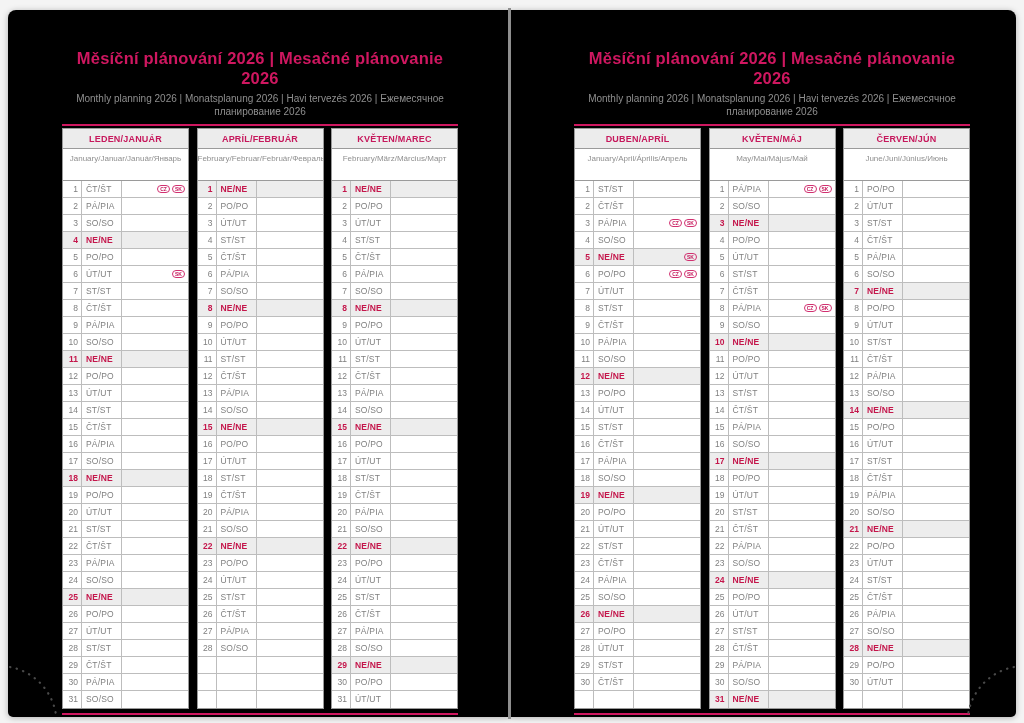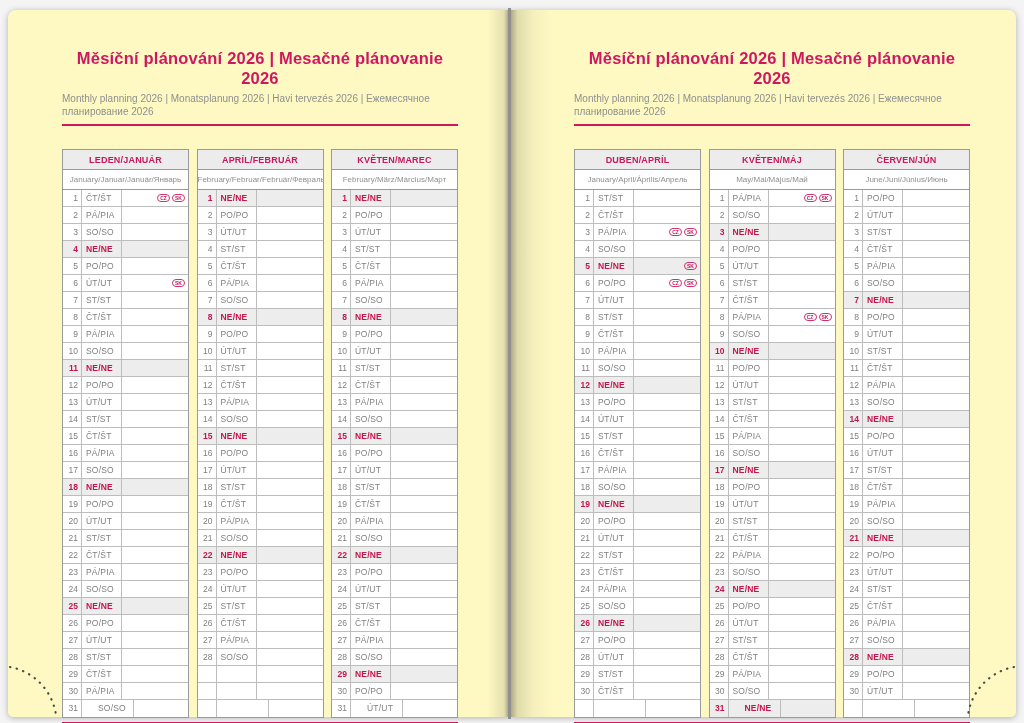--- a/index.html
+++ b/index.html
@@ -1,51 +1,51 @@
 <!DOCTYPE html>
 <html><head>
 <meta charset="utf-8">
 <style>
   * { margin:0; padding:0; box-sizing:border-box; }
   html,body { width:1024px; height:723px; overflow:hidden;
     font-family:"Liberation Sans","DejaVu Sans",sans-serif;
     background:#f4f4f4; }
   .spread { position:absolute; inset:0; }
 
-  .page { position:absolute; top:10px; height:707px; background:#fef9c3;
+  .page { position:absolute; top:10px; height:707px; background:#000000;
     box-shadow:0 1px 6px rgba(0,0,0,.28); }
   .page--left  { left:8px;  width:501px; border-radius:8px 0 0 5px; }
   .page--right { left:510px; width:506px; border-radius:0 8px 5px 0; }
   .page--left::after { content:""; position:absolute; top:0; right:0; width:22px; height:100%;
     background:linear-gradient(to right, rgba(0,0,0,0) 0%, rgba(0,0,0,.10) 78%, rgba(0,0,0,.30) 100%); }
   .page--right::before { content:""; position:absolute; top:0; left:0; width:42px; height:100%;
     background:linear-gradient(to right, rgba(0,0,0,.34) 0%, rgba(0,0,0,.12) 18%, rgba(0,0,0,.04) 55%, rgba(0,0,0,0) 100%);
     pointer-events:none; }
   .spine { position:absolute; top:8px; left:508px; width:3px; height:711px; background:#8f8f8f; }
 
   .page-inner { position:relative; height:100%; padding-top:38px; }
   .page--left  .page-inner { padding-left:54px; padding-right:51px; }
   .page--right .page-inner { padding-left:64px; padding-right:46px; }
 
   .title { text-align:center; color:#cf1760; font-weight:bold; font-size:16.5px;
     letter-spacing:.2px; line-height:20px; }
-  .subtitle { text-align:left; color:#8f8f8f; font-size:10px; line-height:13px; margin-top:4px; }
+  .subtitle { text-align:center; color:#8f8f8f; font-size:10px; line-height:13px; margin-top:4px; }
   .rule { height:2px; background:#cf1760; margin-top:6px; }
   .rule--bottom { margin-top:4px; }
 
-  .months { display:flex; justify-content:space-between; margin-top:23px;border-radius:32px; }
+  .months { display:flex; justify-content:space-between; margin-top:2px;border-radius:32px; }
   .month { width:127px; border:1px solid #9a9a9a; background:#fff; }
   .month-name { height:20px; background:#ececec; border-bottom:1px solid #9a9a9a;
     color:#c6185c; font-weight:bold; font-size:9px; text-align:center; line-height:20px;
     letter-spacing:.2px; }
-  .month-sub { height:20px; border-bottom:1px solid #9a9a9a; color:#8f8f8f;
+  .month-sub { height:32px; border-bottom:1px solid #9a9a9a; color:#8f8f8f;
     font-size:8px; text-align:center; line-height:20px; white-space:nowrap; overflow:hidden; }
 
   .day-row { display:flex; height:17px; border-bottom:1px solid #bdbdbd; }
-  .day-row:last-child { border-bottom:none;gap:12px; }
+  .day-row:last-child { border-bottom:none; }
   .cell { font-size:8.5px; color:#7f7f7f; line-height:16px; }
   .cell.num { width:19px; border-right:1px solid #bdbdbd; text-align:right; padding-right:3px; }
   .cell.lab { width:40px; border-right:1px solid #bdbdbd; padding-left:4px; letter-spacing:.2px; }
   .cell.note { flex:1; display:flex; align-items:center; justify-content:flex-end; padding-right:3px; gap:2px; }
   .day-row.hl { background:#ededed; }
   .day-row.hl .cell.num, .day-row.hl .cell.lab { color:#c4164b; font-weight:bold; }
 
   .badge { display:inline-block; min-width:13px; height:8px; border:1px solid #d13070;
     border-radius:5px; color:#c6185c; font-size:5px; font-weight:bold; line-height:6px;
     text-align:center; padding:0 1px; background:transparent; }

